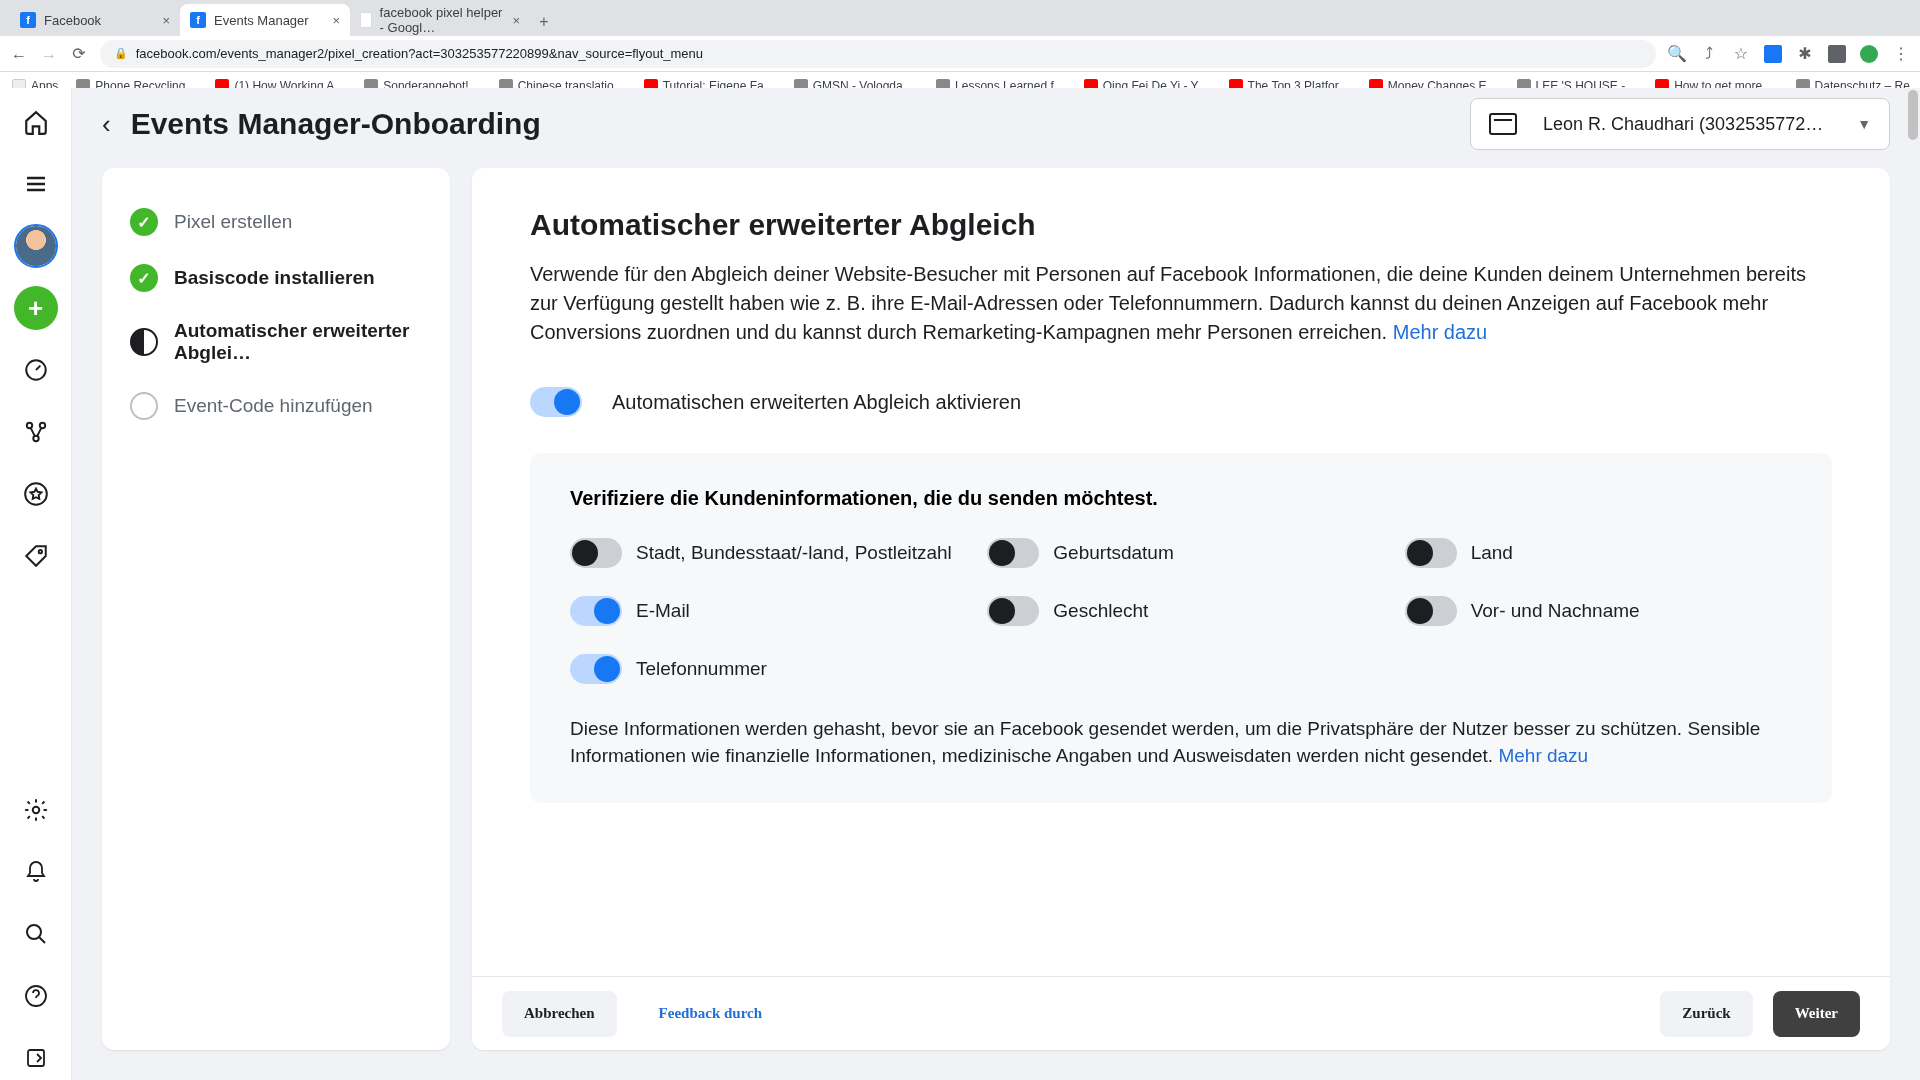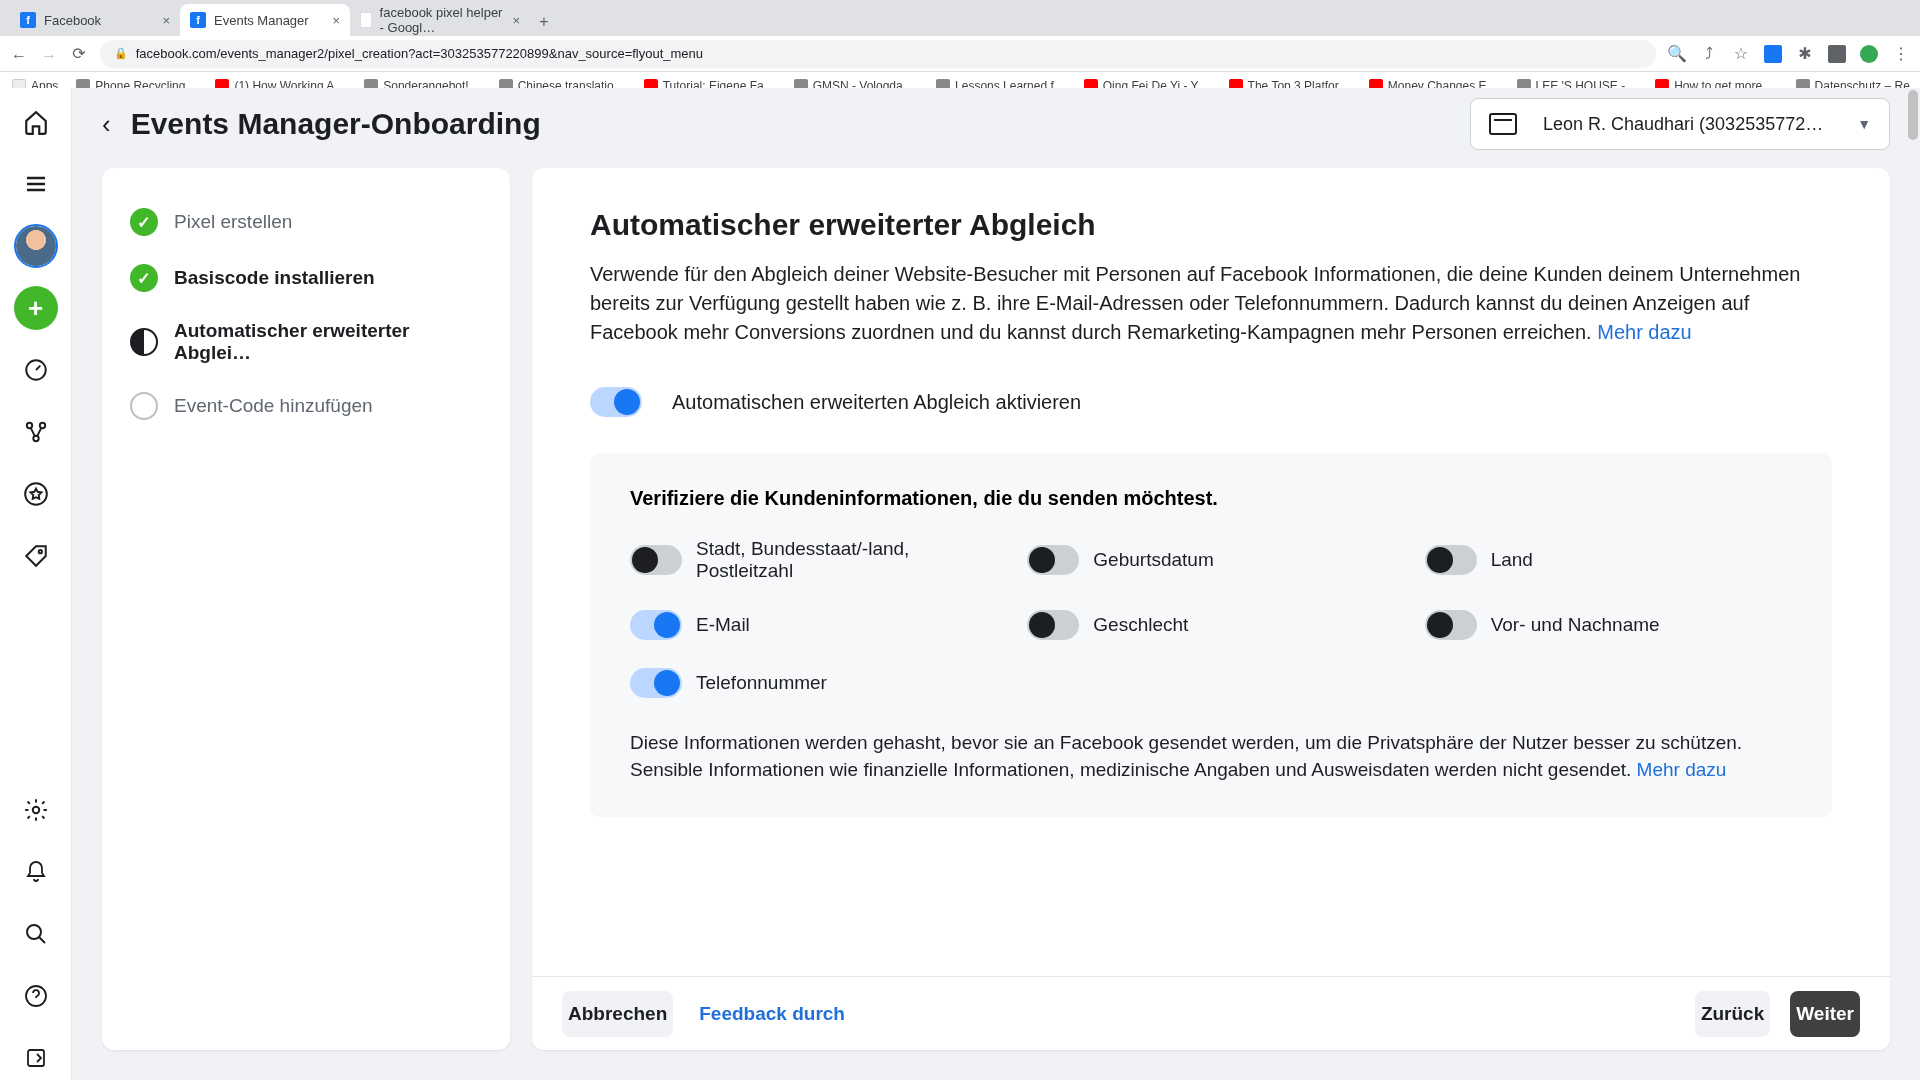--- a/index.html
+++ b/index.html
@@ -45,21 +45,21 @@
 .page-header { height: 72px; display: flex; align-items: center; padding: 0 30px; gap: 20px; }
 .back-arrow { font-size: 26px; color: #1c1e21; }
 .page-title { font-size: 30px; font-weight: 800; color: #1c1e21; }
 .account-picker { margin-left: auto; height: 52px; background: #fff; border: 1px solid #ccd0d5; border-radius: 8px; padding: 0 18px; display: flex; align-items: center; gap: 26px; font-size: 18px; color: #1c1e21; min-width: 420px; }
 .ap-icon { width: 28px; height: 22px; border: 2px solid #1c1e21; border-radius: 3px; position: relative; }
 .ap-icon::after { content: ""; position: absolute; top: 4px; left: 3px; right: 3px; height: 2px; background: #1c1e21; }
 .ap-chevron { margin-left: auto; font-size: 14px; color: #606770; }
 
 .body-row { flex: 1; display: flex; padding: 8px 30px 30px 30px; gap: 22px; min-height: 0; }
 
-.steps-card { width: 408px; background: #fff; border-radius: 12px; box-shadow: 0 1px 2px rgba(0,0,0,.08); padding: 26px 28px; }
+.steps-card { width: 348px; background: #fff; border-radius: 12px; box-shadow: 0 1px 2px rgba(0,0,0,.08); padding: 26px 28px; }
 .step { display: flex; align-items: center; gap: 16px; padding: 14px 0; font-size: 19px; color: #606770; }
 .step .circle { width: 28px; height: 28px; border-radius: 50%; border: 2px solid #bcc0c4; background: #fff; display: flex; align-items: center; justify-content: center; color: #fff; font-size: 16px; flex-shrink: 0; }
 .step.done .circle { background: #42b72a; border-color: #42b72a; }
 .step.done .circle::after { content: "✓"; font-weight: bold; }
 .step.current { font-weight: 700; color: #1c1e21; }
 .step.current .circle { background: linear-gradient(90deg, #1c1e21 50%, #fff 50%); border-color: #1c1e21; }
 .step.done .lbl { color: #606770; }
 .step.done.bold .lbl { color: #1c1e21; font-weight: 700; }
 
 .main-card { flex: 1; background: #fff; border-radius: 12px; box-shadow: 0 1px 2px rgba(0,0,0,.08); display: flex; flex-direction: column; position: relative; overflow: hidden; }
@@ -74,21 +74,21 @@
 .toggle.on { background: #bcd7ff; }
 .toggle.on .knob { background: #1877f2; left: 24px; }
 
 .info-card { background: #f7f8fa; border-radius: 10px; padding: 34px 40px; }
 .info-title { font-size: 20px; font-weight: 700; margin-bottom: 28px; }
 .toggle-grid { display: grid; grid-template-columns: 1fr 1fr 1fr; gap: 28px 30px; }
 .tg-item { display: flex; align-items: center; gap: 14px; font-size: 19px; color: #1c1e21; }
 .info-foot { font-size: 19px; color: #1c1e21; line-height: 1.4; margin-top: 32px; }
 
 .footer { height: 74px; border-top: 1px solid #e4e6eb; display: flex; align-items: center; padding: 0 30px; gap: 20px; background: #fff; }
-.btn { height: 46px; padding: 0 6px; border-radius: 8px; font-size: 19px; display: flex; align-items: center; font-weight: 600; }
+.btn { height: 46px; padding: 0 22px; border-radius: 8px; font-size: 15px; display: flex; align-items: center; font-weight: 600; font-family: Liberation Serif, serif; }
 .btn.ghost { background: #f0f2f5; color: #1c1e21; }
 .btn.link { color: #216fdb; background: transparent; }
 .btn.primary { background: #404040; color: #fff; }
 .spacer { flex: 1; }
 
 .scrollbar { position: absolute; right: 2px; top: 2px; bottom: 2px; width: 10px; }
 .sb-thumb { position: absolute; right: 0; top: 0; width: 10px; height: 50px; background: #c1c1c1; border-radius: 5px; }
 </style>
 </head>
 <body>

